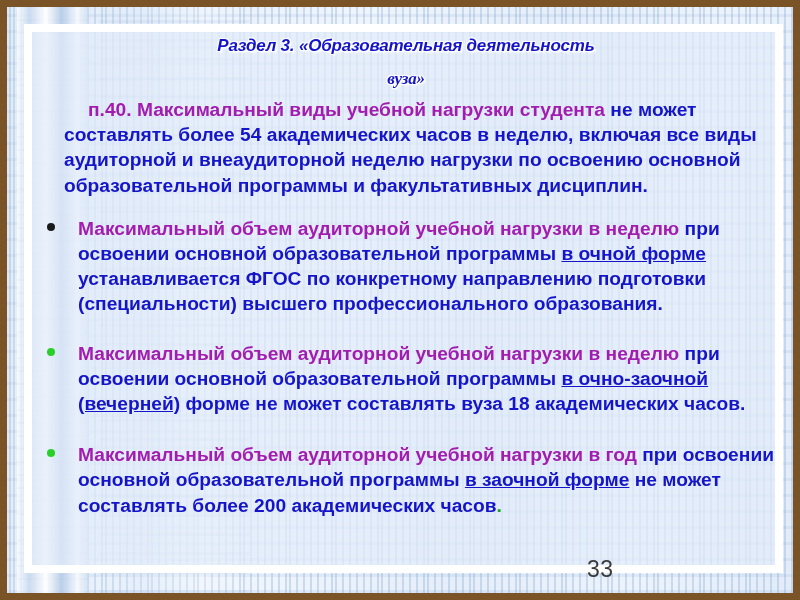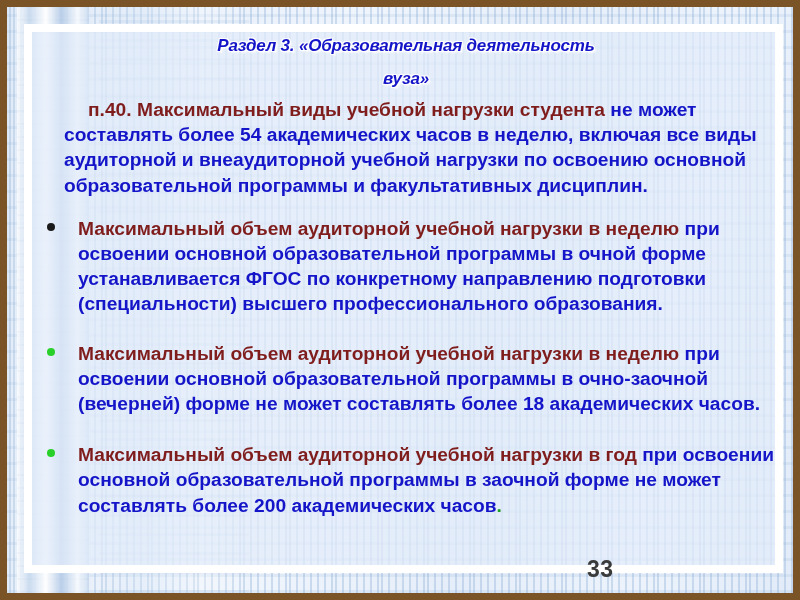--- a/index.html
+++ b/index.html
@@ -123,40 +123,40 @@
     font-style: italic;
     line-height: 33px;
     color: #1414c8;
     letter-spacing: -0.2px;
     text-shadow:
       1px 1px 0 #ffffff, -1px -1px 0 #ffffff,
       1px -1px 0 #ffffff, -1px 1px 0 #ffffff,
       2px 2px 2px rgba(255,255,255,0.9);
     white-space: nowrap;
   }
-  #title .t-line2 { display: block; }
+  #title .t-line2 { display: block; font-family: Liberation Serif, serif; }
 
   
   #body-area {
     position: absolute;
     left: 33px;
     top: 90px;
     width: 735px;
   }
   .para {
     position: relative;
     font-size: 19.2px;
     line-height: 25.2px;
     font-weight: bold;
     color: #1414c8;
     margin: 0;
   }
-  .para .blk { color: #7f1d1d; }
+  .para .blk { color: #a21caf; }
   .para .ital { }
-  .para .und { }
+  .para .und { text-decoration: underline; }
   .para .grn { color: #1f9f26; }
 
   
   #p1 {
     padding-left: 24px;
     text-indent: 24px;
     margin-bottom: 18px;
   }
 
   
@@ -178,21 +178,21 @@
   #p2 { margin-bottom: 24px; }
   #p3 { margin-bottom: 26px; }
 
   
   #page-number {
     position: absolute;
     left: 580px;
     top: 549px;
     font-size: 23px;
     color: #3a3a3a;
-    font-weight: bold;
+    font-weight: normal;
     letter-spacing: 0.5px;
   }
 </style>
 </head>
 <body>
 
 <div id="slide">
 
   <div id="backdrop">
     <div id="backdrop-pillar"></div>
@@ -204,29 +204,29 @@
   </div>
 
   <div id="title">
     <span>Раздел 3. «Образовательная деятельность</span>
     <span class="t-line2">вуза»</span>
   </div>
 
   <div id="body-area">
 
     <p class="para" id="p1">
-      <span class="blk">п.40. </span><span class="blk">Максимальный виды учебной нагрузки студента </span><span>не может составлять более </span><span class="ital">54 академических часов в неделю</span><span>, включая все виды аудиторной и внеаудиторной учебной нагрузки по освоению основной образовательной программы и факультативных дисциплин.</span>
+      <span class="blk">п.40. </span><span class="blk">Максимальный виды учебной нагрузки студента </span><span>не может составлять более </span><span class="ital">54 академических часов в неделю</span><span>, включая все виды аудиторной и внеаудиторной неделю нагрузки по освоению основной образовательной программы и факультативных дисциплин.</span>
     </p>
 
     <p class="para bullet-para" id="p2">
       <span class="bullet"></span><span class="blk">Максимальный объем аудиторной учебной нагрузки в неделю </span><span>при освоении основной образовательной программы </span><span class="und">в очной форме</span><span> устанавливается ФГОС по конкретному направлению подготовки (специальности) высшего профессионального образования.</span>
     </p>
 
     <p class="para bullet-para green-bullet" id="p3">
-      <span class="bullet"></span><span class="blk"> Максимальный объем аудиторной учебной нагрузки в неделю </span><span>при освоении основной образовательной программы </span><span class="und">в очно-заочной (вечерней)</span><span> форме не может составлять более </span><span class="ital">18 академических часов</span><span>.</span>
+      <span class="bullet"></span><span class="blk"> Максимальный объем аудиторной учебной нагрузки в неделю </span><span>при освоении основной образовательной программы </span><span class="und">в очно-заочной (вечерней)</span><span> форме не может составлять вуза </span><span class="ital">18 академических часов</span><span>.</span>
     </p>
 
     <p class="para bullet-para green-bullet" id="p4">
       <span class="bullet"></span><span class="blk"> Максимальный объем аудиторной учебной нагрузки в год </span><span>при освоении основной образовательной программы </span><span class="und">в заочной форме</span><span> не может составлять более </span><span class="ital">200 академических часов</span><span class="grn">.</span>
     </p>
 
   </div>
 
   <div id="page-number">33</div>
 

